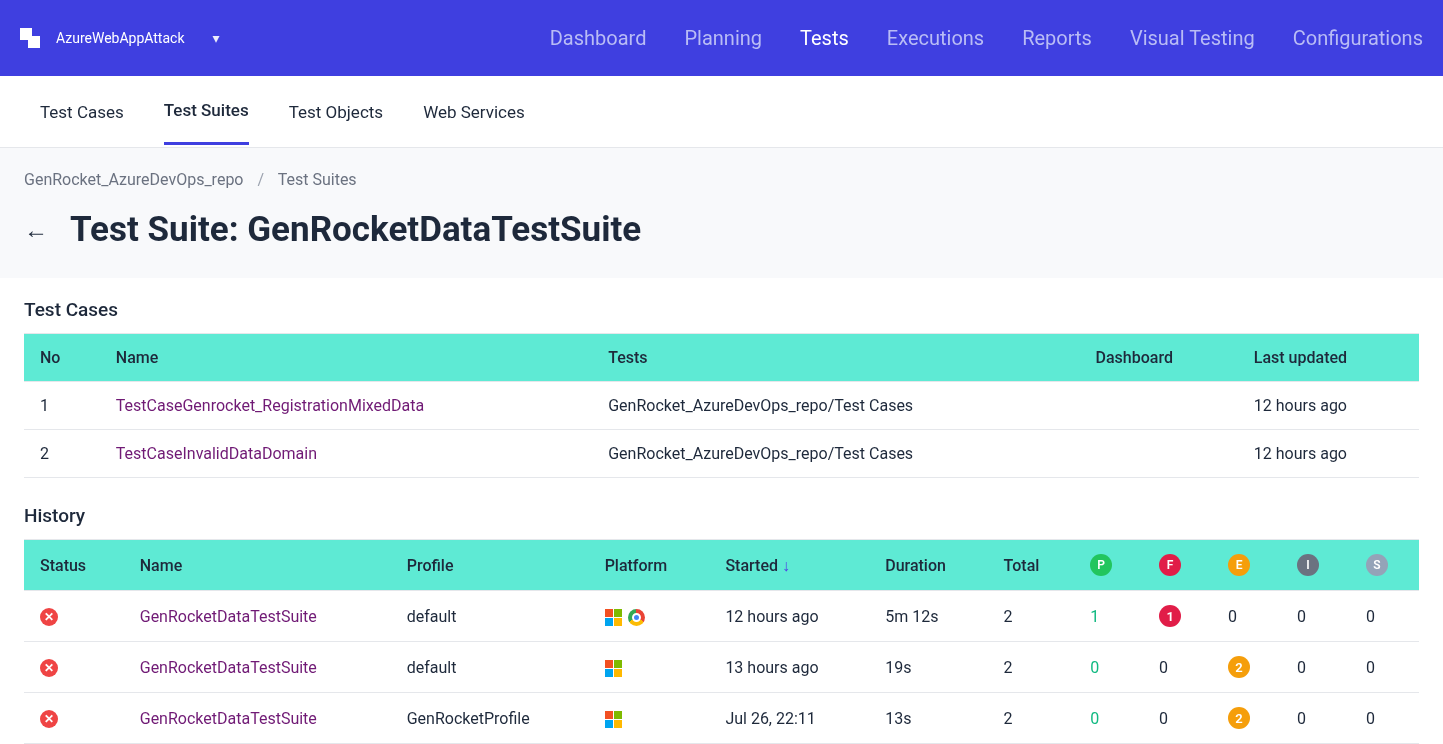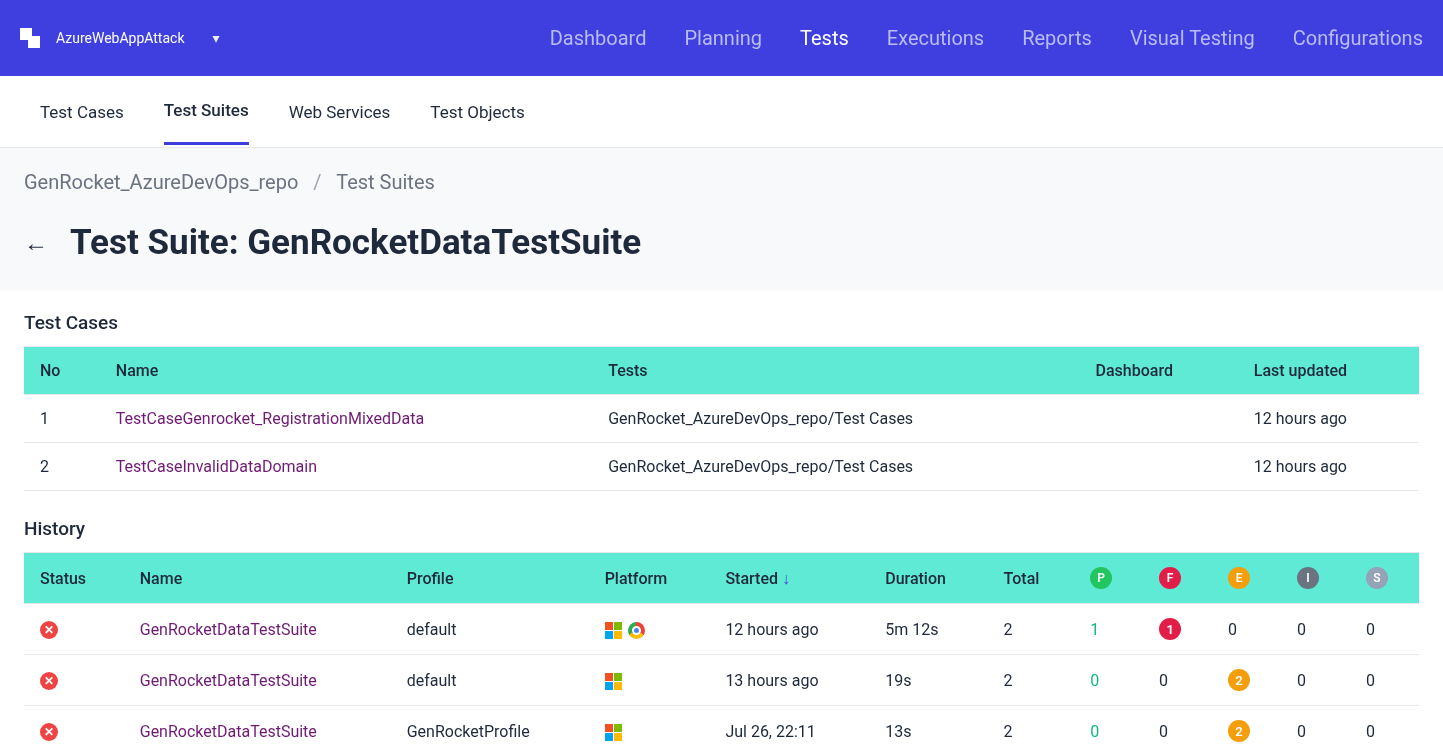--- a/index.html
+++ b/index.html
@@ -11,21 +11,21 @@
 .chev { color: #fff; opacity: .9; cursor: pointer; font-size: 14px; }
 .topnav { margin-left: auto; display: flex; gap: 38px; }
 .topnav-item { color: #b9bcf5; font-size: 20px; cursor: pointer; }
 .topnav-item.active { color: #fff; font-weight: 400; }
 
 .subtabs { display: flex; gap: 40px; padding: 0 40px; height: 72px; align-items: center; border-bottom: 1px solid #e5e7eb; }
 .subtab { color: #1e293b; font-size: 17px; cursor: pointer; padding: 22px 0; }
 .subtab.active { color: #1e293b; font-weight: 500; border-bottom: 3px solid #3f3fe0; }
 
 .breadcrumb-area { background: #f8f9fb; padding: 22px 24px 28px; }
-.crumbs { color: #6b7280; font-size: 20px; margin-bottom: 28px; }
+.crumbs { color: #6b7280; font-size: 16px; margin-bottom: 20px; }
 .crumb-sep { margin: 0 10px; color: #9ca3af; }
 .title-row { display: flex; align-items: center; gap: 22px; }
 .back-arrow { font-size: 24px; cursor: pointer; }
 .page-title { font-size: 35px; font-weight: 700; }
 
 .section { padding: 20px 24px 6px; }
 .section-title { font-size: 19px; font-weight: 500; margin-bottom: 12px; }
 
 table { width: 100%; border-collapse: collapse; }
 th { text-align: left; font-weight: 500; font-size: 16px; color: #1e293b; padding: 14px 16px; background: #5eead4; border-top: 1px solid #e5e7eb; border-bottom: 1px solid #e5e7eb; }
@@ -64,22 +64,22 @@
       <span class="topnav-item">Executions</span>
       <span class="topnav-item">Reports</span>
       <span class="topnav-item">Visual Testing</span>
       <span class="topnav-item">Configurations</span>
     </nav>
 </div>
 
 <div class="subtabs" id="subtabs">
     <span class="subtab">Test Cases</span>
     <span class="subtab active">Test Suites</span>
+    <span class="subtab">Test Objects</span>
     <span class="subtab">Web Services</span>
-    <span class="subtab">Test Objects</span>
   </div>
 
 <div class="breadcrumb-area">
   <div class="crumbs">
     <span class="crumb">GenRocket_AzureDevOps_repo</span>
     <span class="crumb-sep">/</span>
     <span>Test Suites</span>
   </div>
   <div class="title-row">
     <span class="back-arrow">←</span>

